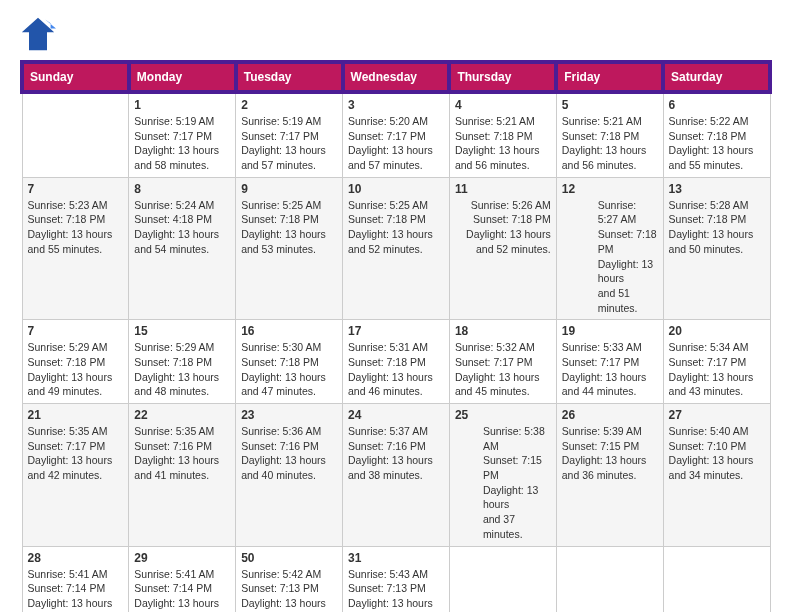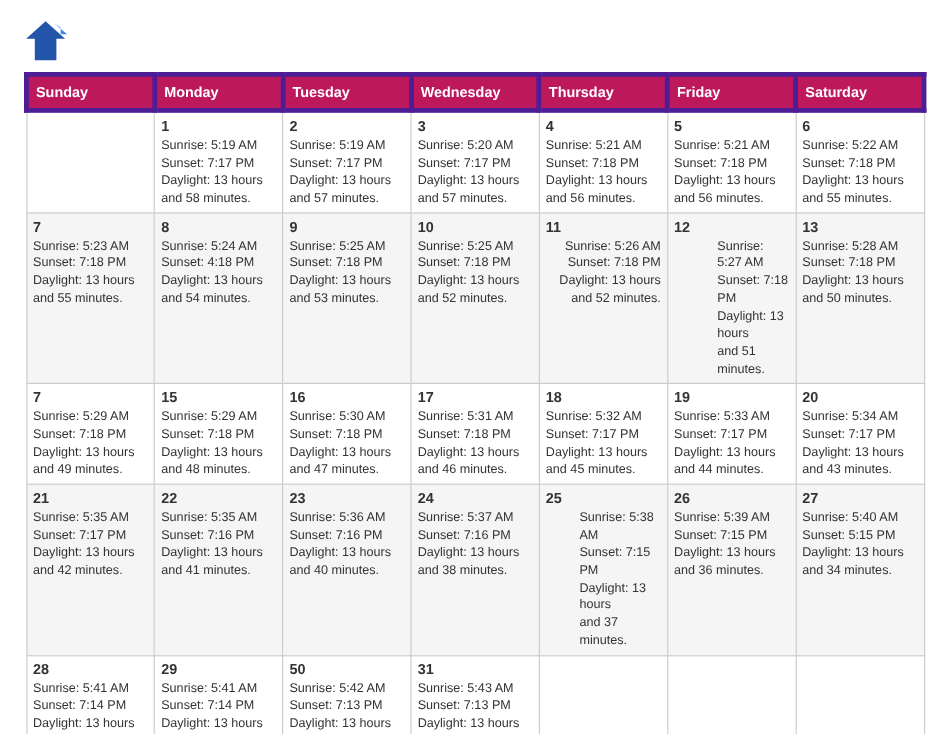--- a/index.html
+++ b/index.html
@@ -305,21 +305,21 @@
         <td>
           <span class="day-number">26</span>
           <div class="day-info" style="white-space: pre-line;">Sunrise: 5:39 AM
 Sunset: 7:15 PM
 Daylight: 13 hours
 and 36 minutes.</div>
         </td>
         <td>
           <span class="day-number">27</span>
           <div class="day-info" style="white-space: pre-line;">Sunrise: 5:40 AM
-Sunset: 5:15 PM
+Sunset: 7:10 PM
 Daylight: 13 hours
 and 34 minutes.</div>
         </td>
       </tr>
       <tr>
         <td>
           <span class="day-number">28</span>
           <div class="day-info" style="white-space: pre-line;">Sunrise: 5:41 AM
 Sunset: 7:14 PM
 Daylight: 13 hours

